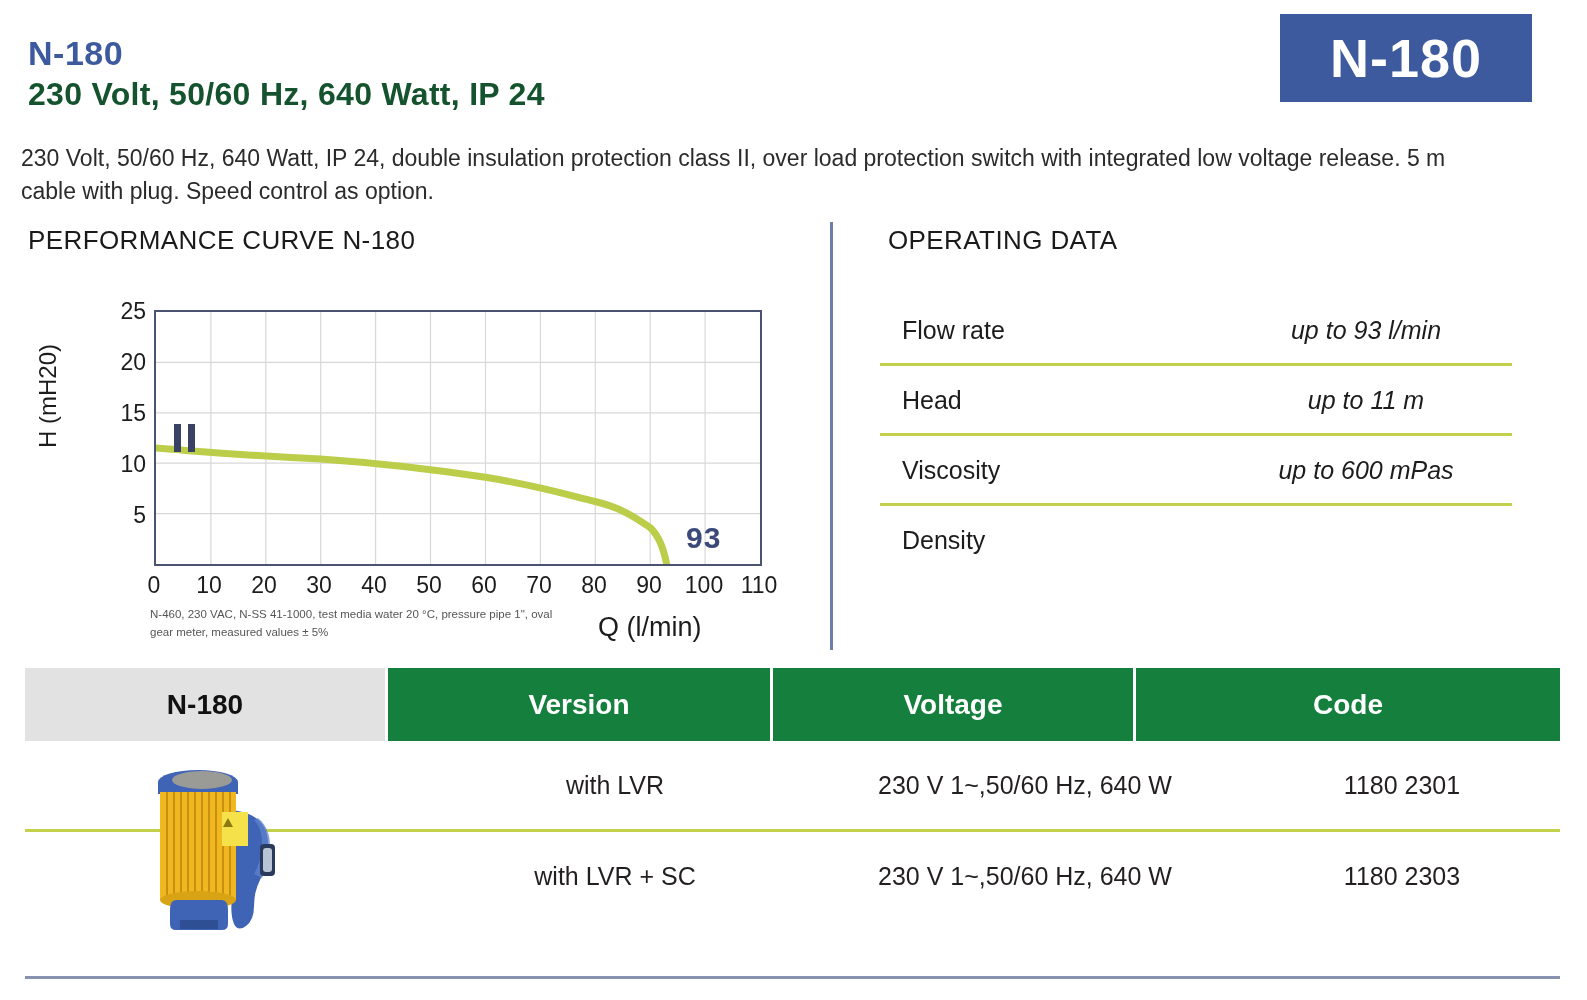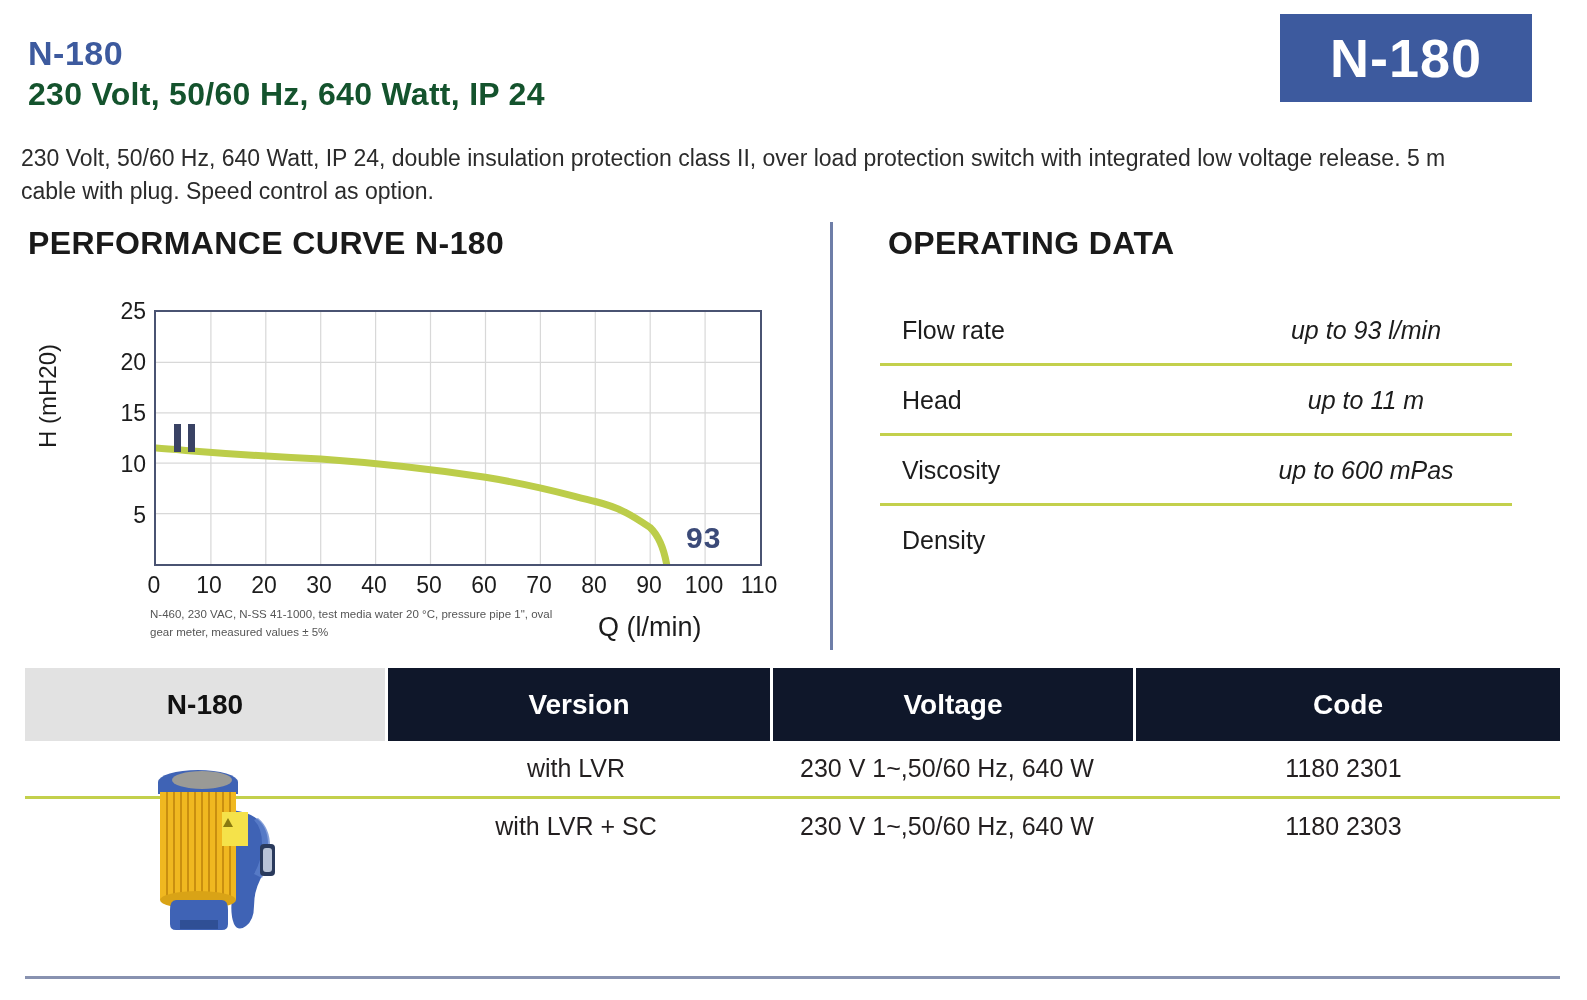--- a/index.html
+++ b/index.html
@@ -65,22 +65,22 @@
     color: #ffffff;
     font-size: 54px;
     font-weight: bold;
     letter-spacing: 1px;
     line-height: 1;
   }
 
   
   .section-title {
     position: absolute;
-    font-size: 32px;
-    font-weight: bold;
+    font-size: 26px;
+    font-weight: normal;
     color: #1a1a1a;
     letter-spacing: 0.4px;
     white-space: nowrap;
   }
   #perf-title { left: 28px; top: 225px; }
   #opdata-title { left: 888px; top: 225px; }
 
   #column-divider {
     position: absolute;
     left: 830px;
@@ -228,38 +228,39 @@
     width: 360px;
     background: #e2e2e2;
     display: flex;
     align-items: center;
     justify-content: center;
     font-size: 28px;
     font-weight: bold;
     color: #111111;
   }
   .th-blue {
-    background: #0f172a;
+    background: #15803d;
     display: flex;
     align-items: center;
     justify-content: center;
     color: #ffffff;
     font-size: 28px;
     font-weight: bold;
     border-left: 3px solid #ffffff;
   }
   #th-version { width: 382px; }
   #th-voltage { width: 360px; }
   #th-code    { flex: 1; }
 
   #table-body { position: relative; }
   .data-row {
     display: flex;
-    height: 55px;
+    height: 88px;
     align-items: center;
+    gap: 39px;
   }
   .data-row.second { border-top: 3px solid #c3d04c; }
   .cell-img     { width: 360px; }
   .cell-version { width: 382px; text-align: center; font-size: 25px; }
   .cell-voltage { width: 360px; text-align: center; font-size: 25px; }
   .cell-code    { flex: 1; text-align: center; font-size: 25px; }
   #table-footnote {
     position: absolute;
     left: 360px;
     top: 258px;

